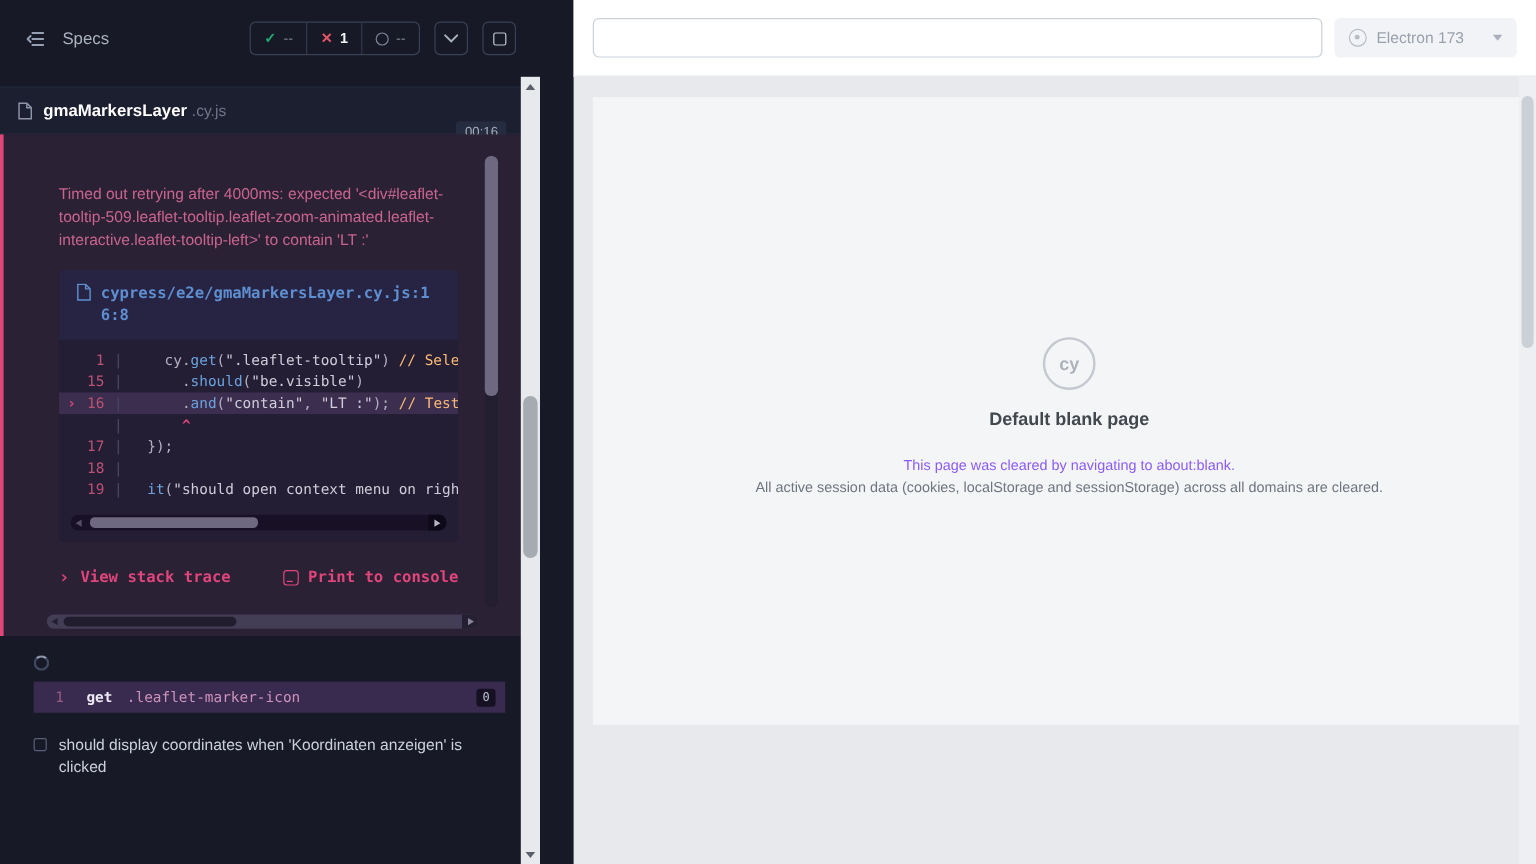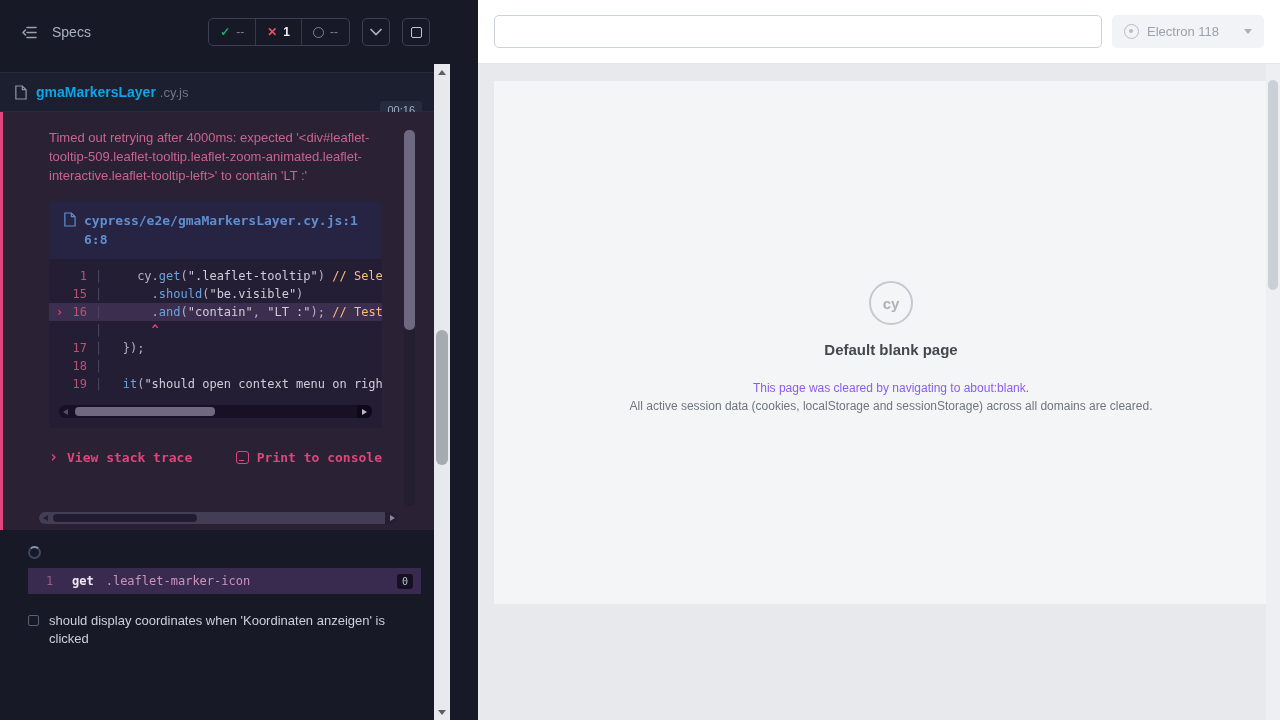--- a/index.html
+++ b/index.html
@@ -29,26 +29,26 @@
   .rep-scrollbar { width:16px; flex:none; background:#e8e9ec; position:relative; }
   .sb-btn { position:absolute; left:0; width:16px; height:16px; display:flex; align-items:center; justify-content:center; cursor:pointer; }
   .sb-up { top:0; } .sb-down { bottom:0; }
   .tri-up { width:0; height:0; border-left:4px solid transparent; border-right:4px solid transparent; border-bottom:5px solid #5a5f69; }
   .tri-down { width:0; height:0; border-left:4px solid transparent; border-right:4px solid transparent; border-top:5px solid #5a5f69; }
   .rep-thumb { position:absolute; top:266px; left:2px; width:12px; height:135px; background:#a6aab1; border-radius:6px; cursor:pointer; }
 
   
   .spec-row { margin-top:8px; height:40px; border-top:1px solid #242a3a; border-bottom:1px solid #242a3a; display:flex; align-items:center; padding:0 12px 0 14px; gap:9px; background:#1b1f2f; cursor:pointer; }
   .spec-icon { color:#8d96a8; display:flex; }
-  .spec-name { color:#0ea5e9; font-weight:700; font-size:14px; }
+  .spec-name { color:#ffffff; font-weight:700; font-size:14px; }
   .spec-ext { color:#6e7688; font-size:13px; margin-left:-5px; }
   .spec-duration { margin-left:auto; background:#262c3f; color:#a5adbd; font-size:11px; padding:3px 7px; border-radius:3px;margin-top:36px; }
 
   
-  .attempt { position:relative; height:418px; background:#2b2134; border-left:3px solid #e0457b; padding:16px 52px 0 46px; overflow:hidden; }
+  .attempt { position:relative; height:418px; background:#2b2134; border-left:3px solid #e0457b; padding:40px 52px 0 46px; overflow:hidden; }
   .err-msg { color:#c9648f; font-size:13px; line-height:19px; overflow-wrap:break-word; }
 
   .code-frame { margin-top:16px; background:#241e35; border-radius:4px; overflow:hidden; }
   .cf-header { display:flex; gap:8px; padding:10px 14px; background:#272343; align-items:flex-start; cursor:pointer; }
   .cf-doc-icon { color:#5e8fd0; flex:none; margin-top:1px; display:flex; }
   .cf-link { font-family:"DejaVu Sans Mono", monospace; font-size:13px; line-height:19px; color:#5e8fd0; font-weight:600; word-break:break-all; }
   .cf-code { padding:8px 0 4px; position:relative; font-family:"DejaVu Sans Mono", monospace; font-size:12px; line-height:18px; overflow:hidden; }
   .cf-line { display:flex; position:relative; padding-left:8px; white-space:pre; }
   .cf-line.mark { background:#3b2e4f; }
   .mark-arrow { position:absolute; left:7px; color:#e0457b; font-weight:700; }
@@ -265,21 +265,21 @@
           </span>
       </div>
     </div>
   </aside>
 
   <section class="aut">
     <header class="aut-header">
       <input class="url-input" value="" placeholder="" style="">
       <div class="select browser-select">
         <span class="electron-icon"></span>
-        <span>Electron 118</span>
+        <span>Electron 173</span>
         <span class="sel-chevron"></span>
       </div>
     </header>
 
     <div class="aut-main">
       <div class="aut-frame">
         <div class="cy-logo">cy</div>
         <h2 class="blank-title">Default blank page</h2>
         <p class="blank-line1">This page was cleared by navigating to about:blank.</p>
         <p class="blank-line2">All active session data (cookies, localStorage and sessionStorage) across all domains are cleared.</p>

